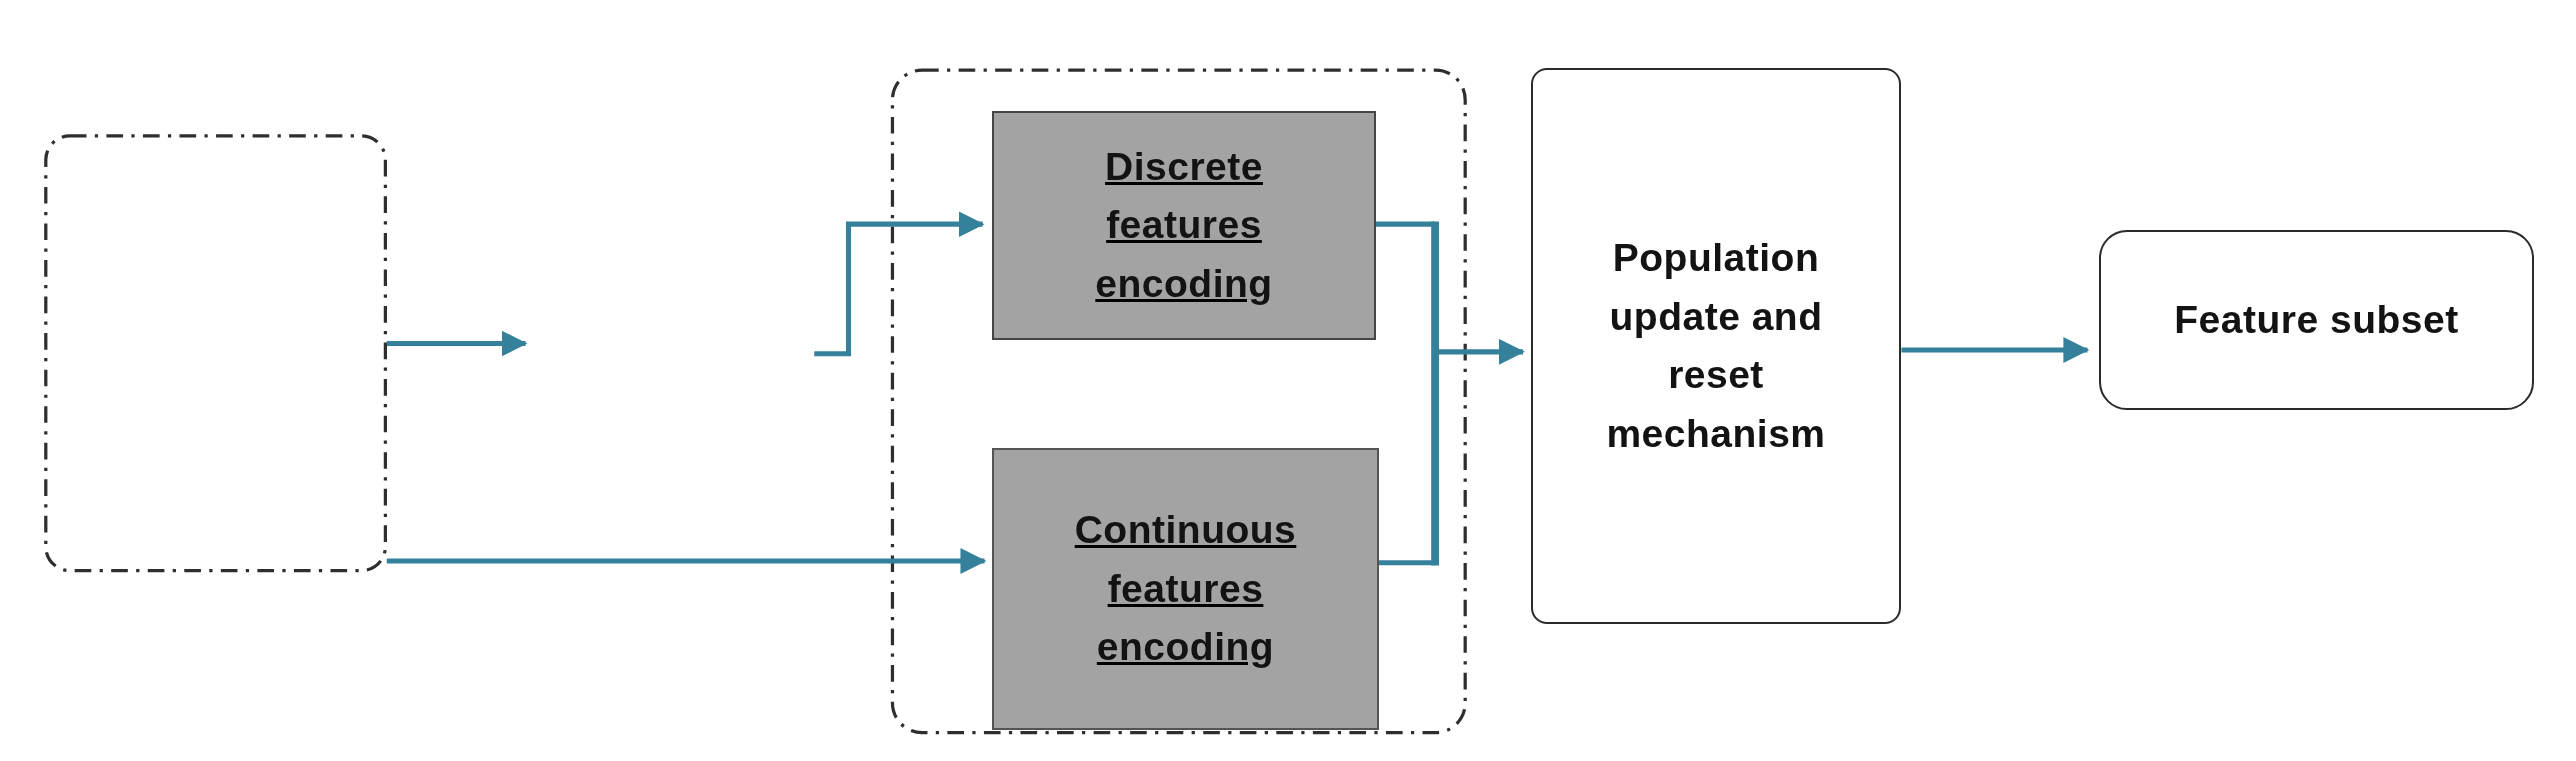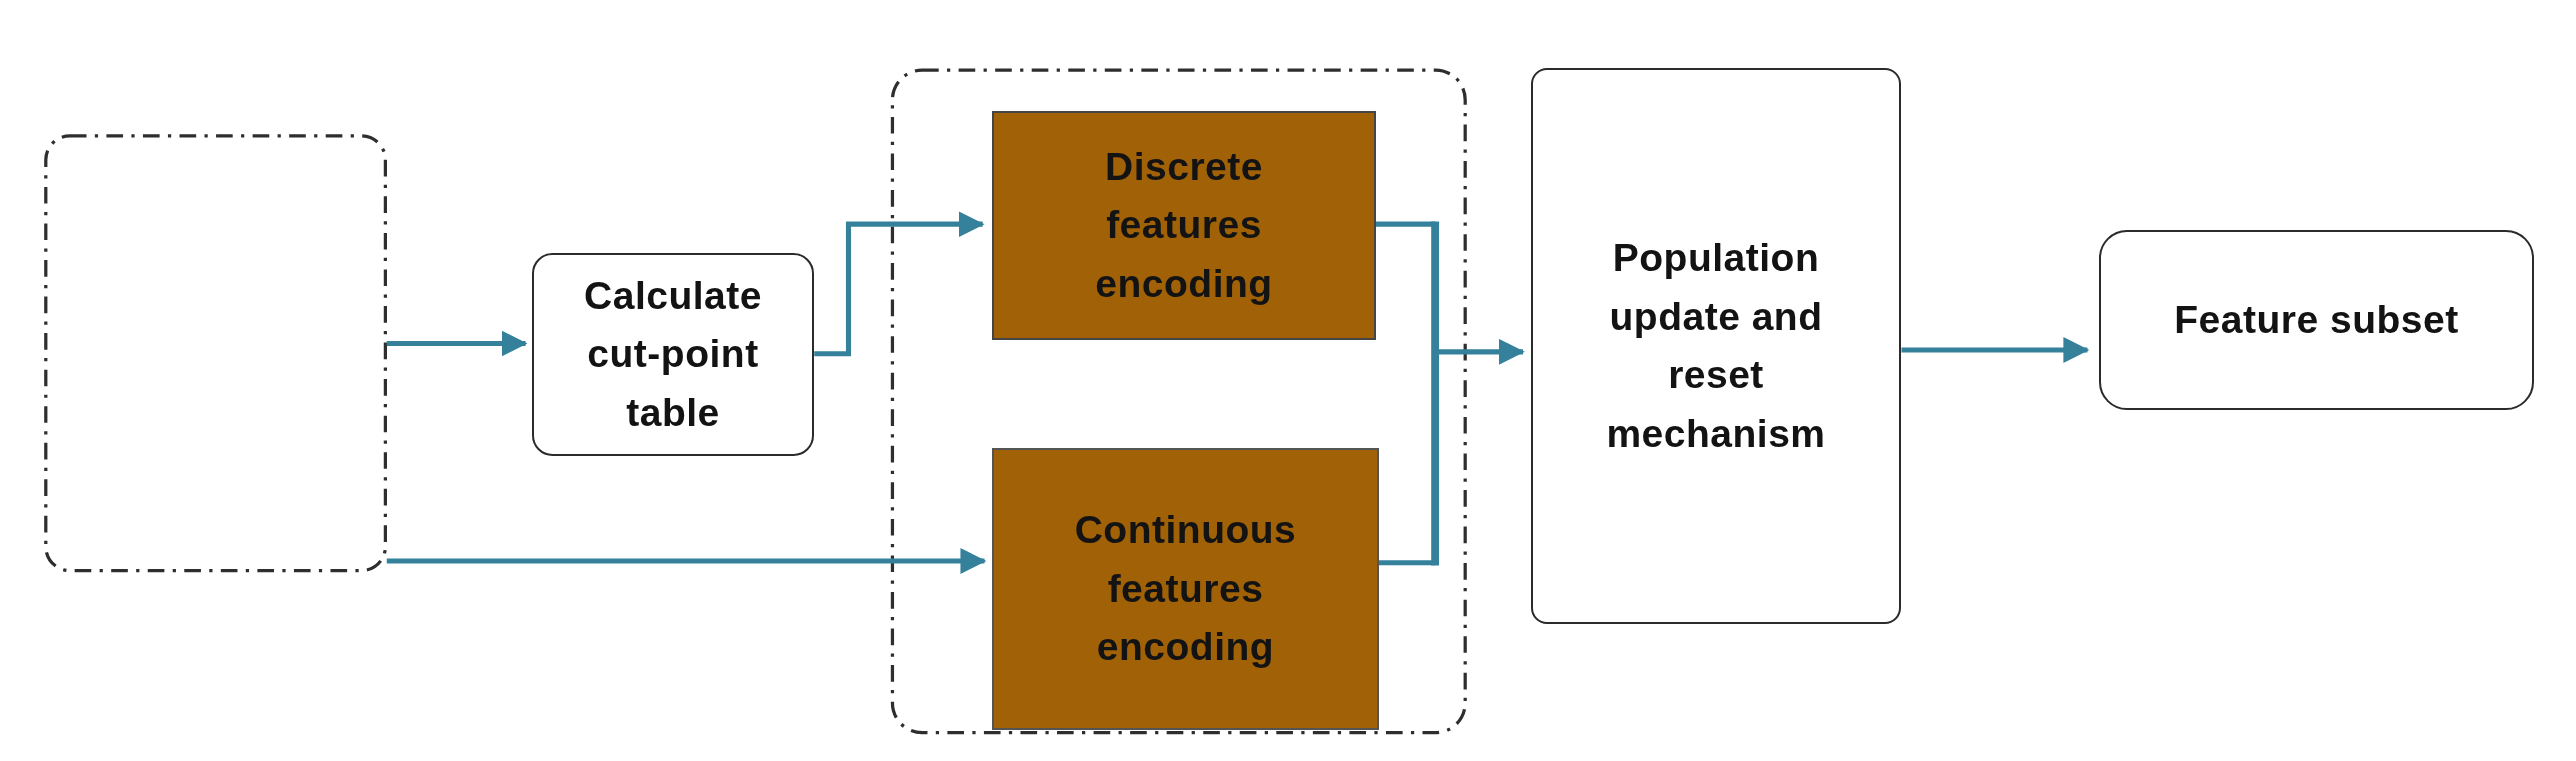--- a/index.html
+++ b/index.html
@@ -39,21 +39,22 @@
     color: #131313;
     letter-spacing: 0.5px;
   }
   
   .rounded {
     border: 2.8px solid #2b2b2b;
     background: #ffffff;
   }
   
   .square {
-    background: #a16207;
+    background: #a3a3a3;
+    text-decoration: underline;
   }
   .node-training   { left: 44px;  top: 134px; width: 342px; height: 438px; }
   .node-calc       { left: 532px; top: 253px; width: 282px; height: 203px; border-radius: 20.4px; }
   .node-discrete   { left: 992px; top: 111px; width: 384px; height: 229px; border: 2.8px solid #454545; }
   .node-continuous { left: 992px; top: 448px; width: 387px; height: 282px; border: 2.8px solid #545454; }
   .node-population { left: 1531px; top: 68px;  width: 370px; height: 556px; border-radius: 16px; }
   .node-feature    { left: 2099px; top: 230px; width: 435px; height: 180px; border-radius: 28px; }
 </style>
 </head>
 <body>
@@ -82,25 +83,20 @@
     <path d="M 1490 608 H 1551" fill="none" stroke="#35819c" stroke-width="5.5"></path>
 
     <path d="M 1551 239 V 611" fill="none" stroke="#35819c" stroke-width="8.5"></path>
 
     <path d="M 1551 380 H 1646" fill="none" stroke="#35819c" stroke-width="5.5" marker-end="url(#ah)"></path>
 
     <path d="M 2055 378 H 2256" fill="none" stroke="#35819c" stroke-width="5.5" marker-end="url(#ah)"></path>
   </svg>
 
 
-  <div class="node rounded node-calc">
-    <span class="label">Calculate
-cut-point
-table</span>
-  </div>
 
   <div class="node square node-discrete">
     <span class="label">Discrete
 features
 encoding</span>
   </div>
 
   <div class="node square node-continuous">
     <span class="label">Continuous
 features

